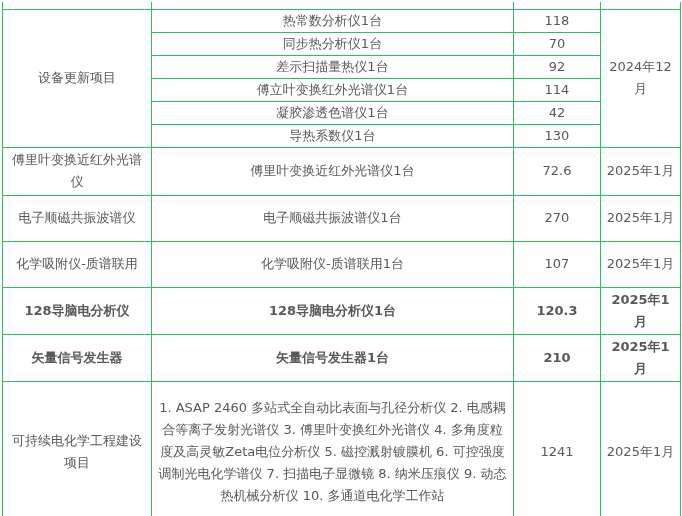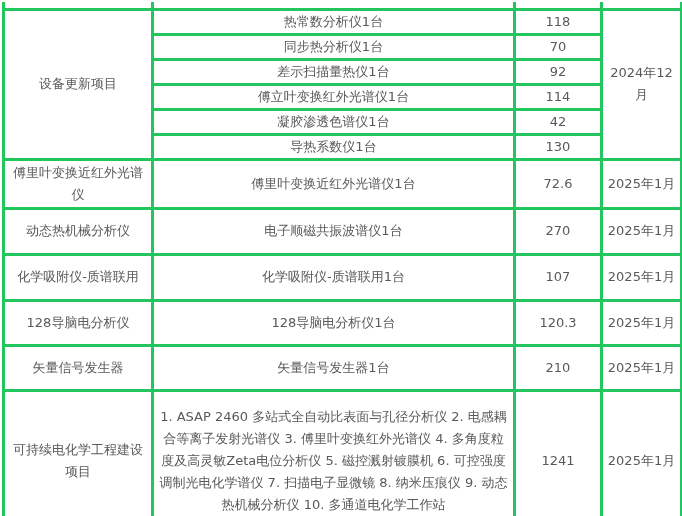--- a/index.html
+++ b/index.html
@@ -13,35 +13,35 @@
     font-size: 13px;
     color: #595959;
     width: 678px;
   }
   table.grid {
     border-collapse: collapse;
     table-layout: fixed;
     width: 678px;
   }
   table.grid td {
-    border: 3px solid #22c55e;
+    border: 1px solid #22c55e;
     text-align: center;
     vertical-align: middle;
     padding: 1px 4px;
     line-height: 22px;
     overflow: hidden;
     word-break: break-word;
   }
   tr.cut { height: 7px; }
   tr.cut td { border-top: none; padding: 0; }
   tr.h22 { height: 22px; }
   tr.h22 td { padding-top: 0; padding-bottom: 0; }
   tr.h48 { height: 48px; margin-top: 29px; }
   tr.h46 { height: 46px; }
-  tr.h45 { height: 45px; }
+  tr.h45 { height: 45px; font-weight: bold; }
   tr.h141 { height: 141px; }
   td.c1 { padding-left: 4px; padding-right: 4px; }
   td.c4 { padding-left: 7px; padding-right: 7px; }
   td.desc {
     text-align: left;
     line-height: 27px;
     padding: 4px 10px;
   }
 </style>
 </head>
@@ -90,21 +90,21 @@
     <td>130</td>
   </tr>
 
   <tr class="h48">
     <td class="c1">傅里叶变换近红外光谱仪</td>
     <td>傅里叶变换近红外光谱仪1台</td>
     <td>72.6</td>
     <td class="c4">2025年1月</td>
   </tr>
   <tr class="h46">
-    <td class="c1">动态热机械分析仪</td>
+    <td class="c1">电子顺磁共振波谱仪</td>
     <td>电子顺磁共振波谱仪1台</td>
     <td>270</td>
     <td class="c4">2025年1月</td>
   </tr>
   <tr class="h46">
     <td class="c1">化学吸附仪-质谱联用</td>
     <td>化学吸附仪-质谱联用1台</td>
     <td>107</td>
     <td class="c4">2025年1月</td>
   </tr>

